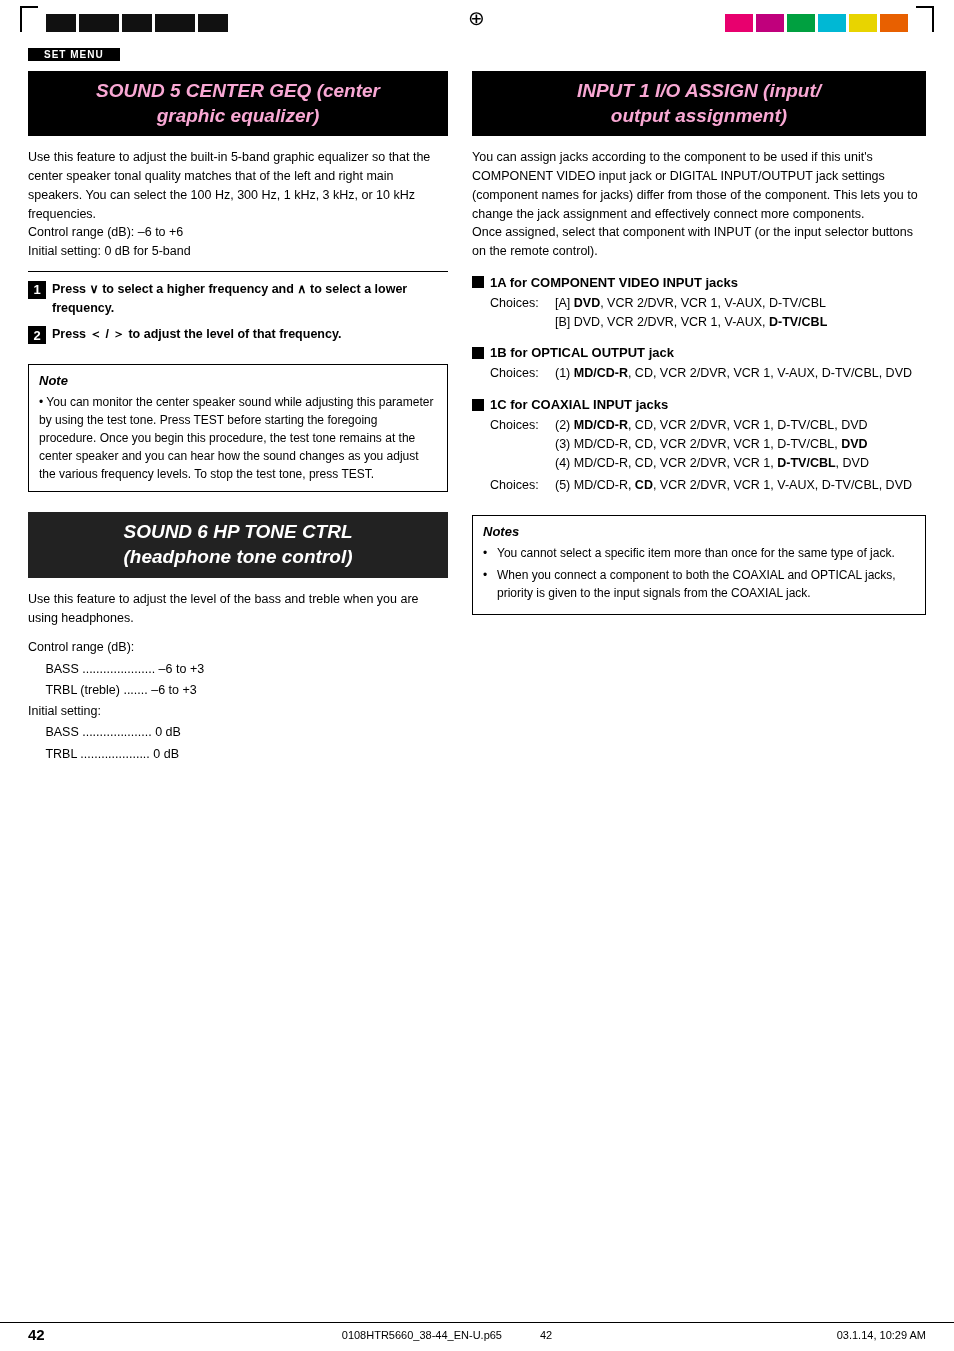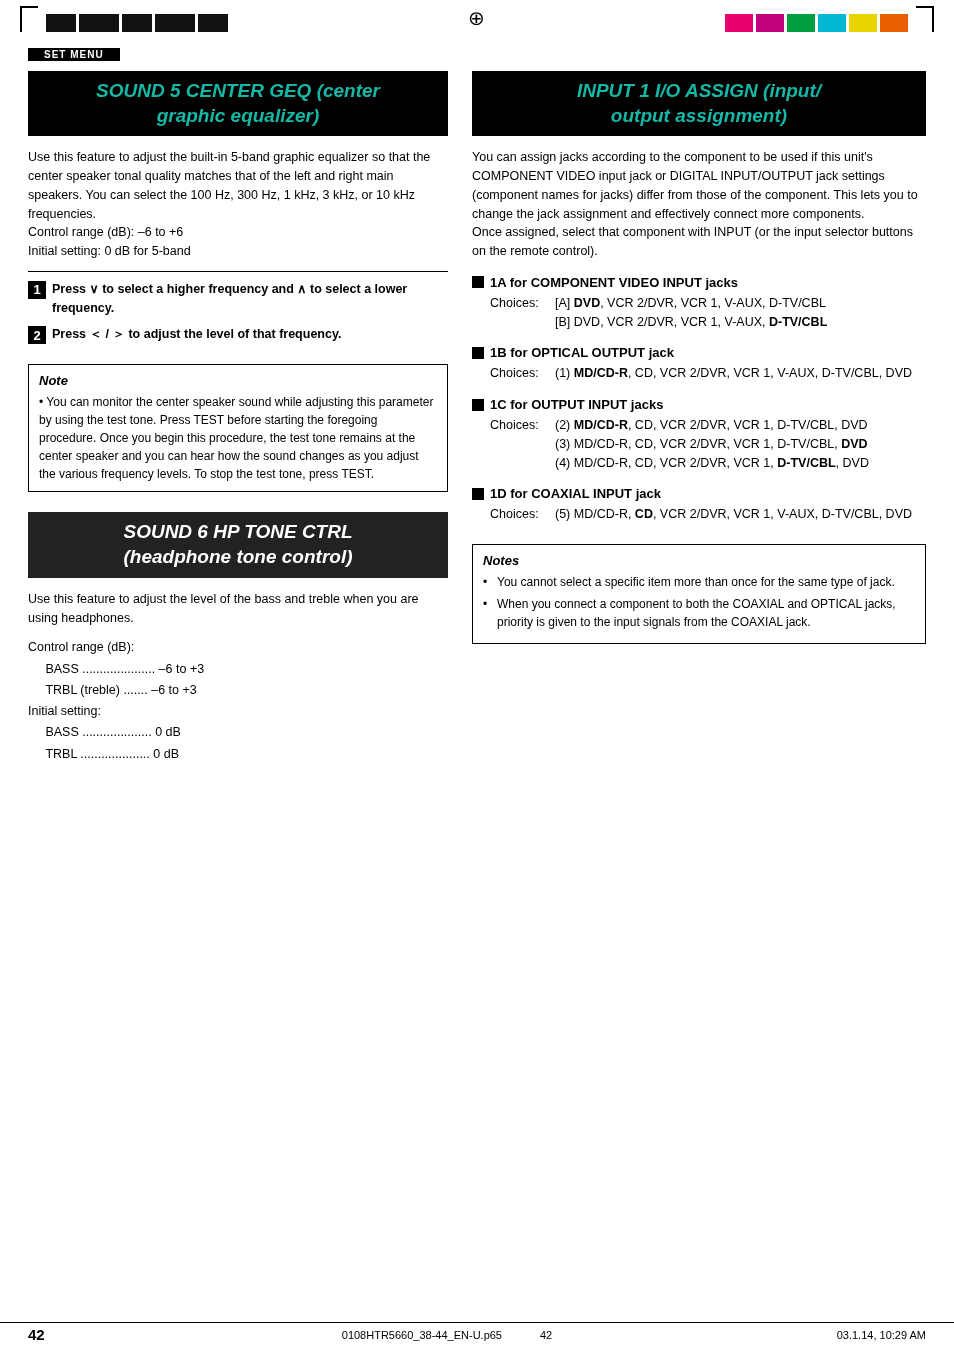--- a/index.html
+++ b/index.html
@@ -50,21 +50,21 @@
       width: 420px;
     }
 
     .col-right {
       flex: 1;
     }
 
     
     .section-header {
       background: #000;
-      color: #14b8a6;
+      color: #f9a8d4;
       text-align: center;
       padding: 8px 12px;
       margin-bottom: 12px;
     }
 
     .section-header-italic {
       font-style: italic;
       font-weight: bold;
       font-size: 19px;
       line-height: 1.3;
@@ -447,35 +447,31 @@
         </div>
         <div class="choices-row">
           <span class="choices-label">Choices:</span>
           <span class="choices-text">
             (1) <b>MD/CD-R</b>, CD, VCR 2/DVR, VCR 1, V-AUX, D-TV/CBL, DVD
           </span>
         </div>
 
         <div class="subsection-header">
           <div class="square-bullet"></div>
-          <div class="subsection-title">1C for OUTPUT INPUT jacks</div>
+          <div class="subsection-title">1C for COAXIAL INPUT jacks</div>
         </div>
         <div class="choices-row">
           <span class="choices-label">Choices:</span>
           <span class="choices-text">
             (2) <b>MD/CD-R</b>, CD, VCR 2/DVR, VCR 1, D-TV/CBL, DVD<br>
             (3) MD/CD-R, CD, VCR 2/DVR, VCR 1, D-TV/CBL, <b>DVD</b><br>
             (4) MD/CD-R, CD, VCR 2/DVR, VCR 1, <b>D-TV/CBL</b>, DVD
           </span>
         </div>
 
-        <div class="subsection-header">
-          <div class="square-bullet"></div>
-          <div class="subsection-title">1D for COAXIAL INPUT jack</div>
-        </div>
         <div class="choices-row">
           <span class="choices-label">Choices:</span>
           <span class="choices-text">
             (5) MD/CD-R, <b>CD</b>, VCR 2/DVR, VCR 1, V-AUX, D-TV/CBL, DVD
           </span>
         </div>
 
         <div class="notes-box">
           <div class="notes-title">Notes</div>
           <div class="notes-item">

